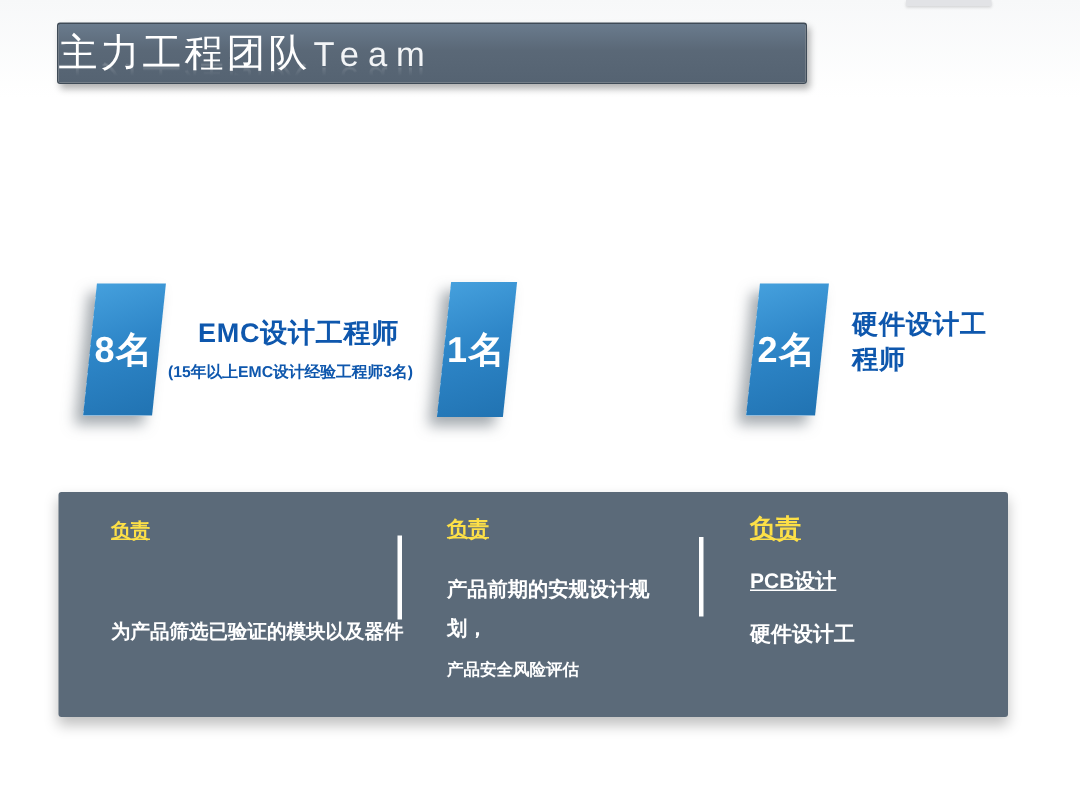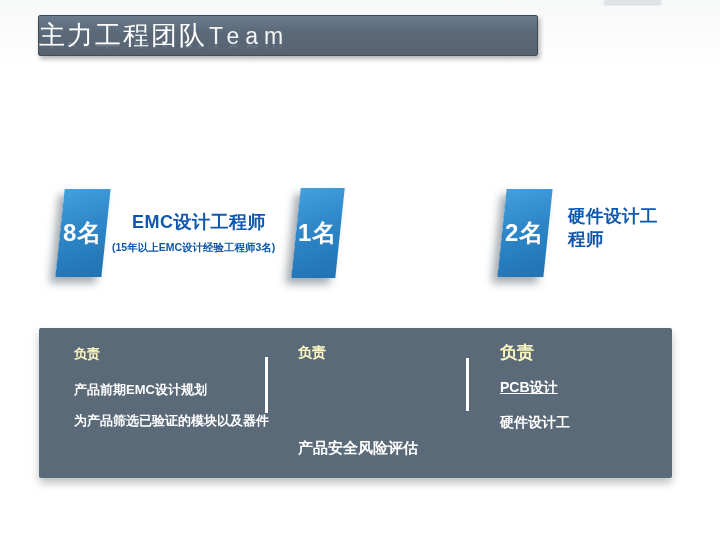--- a/index.html
+++ b/index.html
@@ -70,28 +70,28 @@
   .title-2 { left: 352px; top: 213px; font-size: 17.5px; letter-spacing: 0.5px; }
   .title-3 { left: 568px; top: 205px; font-size: 17.5px; line-height: 23px; width: 112px; letter-spacing: 0.5px; }
   
   .panel {
     position: absolute; left: 39px; top: 328px;
     width: 633px; height: 150px;
     background: #5b6a79;
     border-radius: 2px;
     box-shadow: 0 5px 9px rgba(0,0,0,0.25);
   }
-  .duty-heading { position: absolute; color: #fef9c3; font-weight: bold; }
+  .duty-heading { position: absolute; color: #fde047; font-weight: bold; text-decoration: underline; }
   .duty-item    { position: absolute; color: #ffffff; font-weight: bold; white-space: pre-line; }
   .h-1  { left: 35px;  top: 17px;  font-size: 13px; }
   .i-1a { left: 35px;  top: 53px;  font-size: 13px; }
   .i-1b { left: 35px;  top: 84px;  font-size: 13px; }
   .h-2  { left: 259px; top: 16px;  font-size: 14px; }
   .i-2a { left: 259px; top: 52px;  font-size: 13.5px; line-height: 26px; }
-  .i-2b { left: 259px; top: 111px; font-size: 15px; }
+  .i-2b { left: 259px; top: 111px; font-size: 11px; }
   .h-3  { left: 461px; top: 13px;  font-size: 17px; }
   .i-3a { left: 461px; top: 51px;  font-size: 14px; text-decoration: underline; }
   .i-3b { left: 461px; top: 86px;  font-size: 14px; }
   .divider { position: absolute; width: 3px; background: #ffffff; }
   .divider-1 { left: 226px; top: 29px; height: 56px; }
   .divider-2 { left: 427px; top: 30px; height: 53px; }
 </style>
 </head>
 <body>
 
@@ -117,26 +117,27 @@
 
   <div class="badge badge-3">
     <span class="badge-count">2名</span>
   </div>
   <div class="team-title title-3">硬件设计工
 程师</div>
 
   <div class="panel">
 
     <div class="duty-heading h-1">负责</div>
-    <div class="duty-item i-1a">产品前期EMC设计规划</div>
     <div class="duty-item i-1b">为产品筛选已验证的模块以及器件</div>
 
     <div class="divider divider-1"></div>
 
     <div class="duty-heading h-2">负责</div>
+    <div class="duty-item i-2a">产品前期的安规设计规
+划，</div>
     <div class="duty-item i-2b">产品安全风险评估</div>
 
     <div class="divider divider-2"></div>
 
     <div class="duty-heading h-3">负责</div>
     <div class="duty-item i-3a">PCB设计</div>
     <div class="duty-item i-3b">硬件设计工</div>
 
   </div>
 

